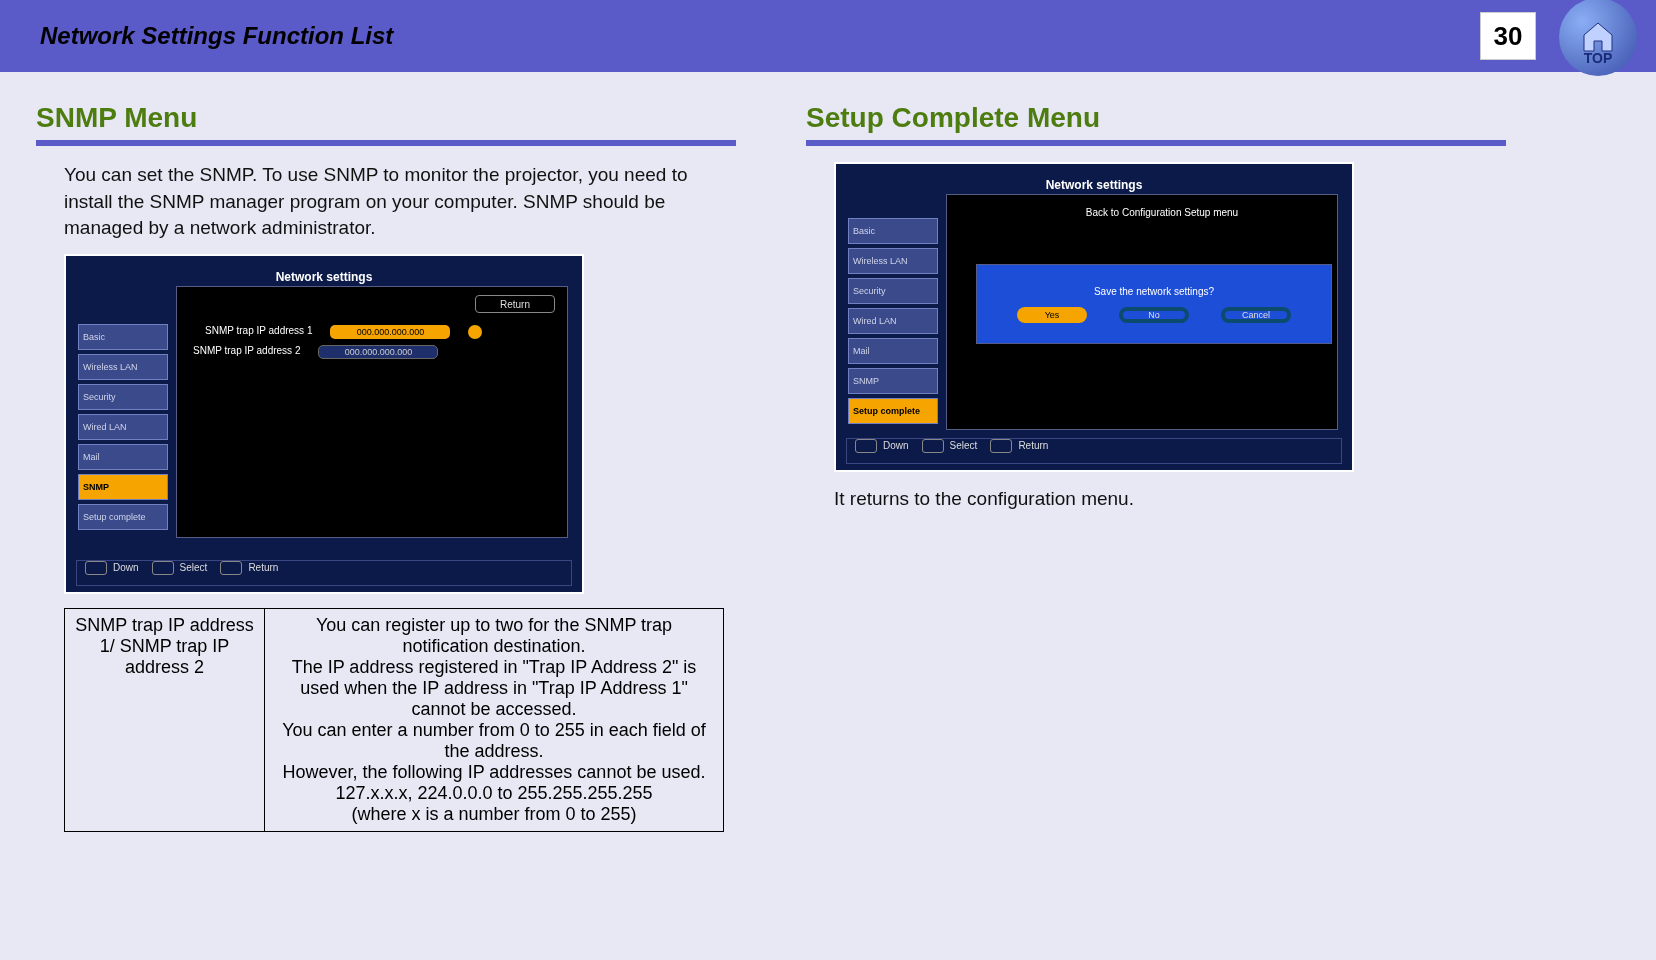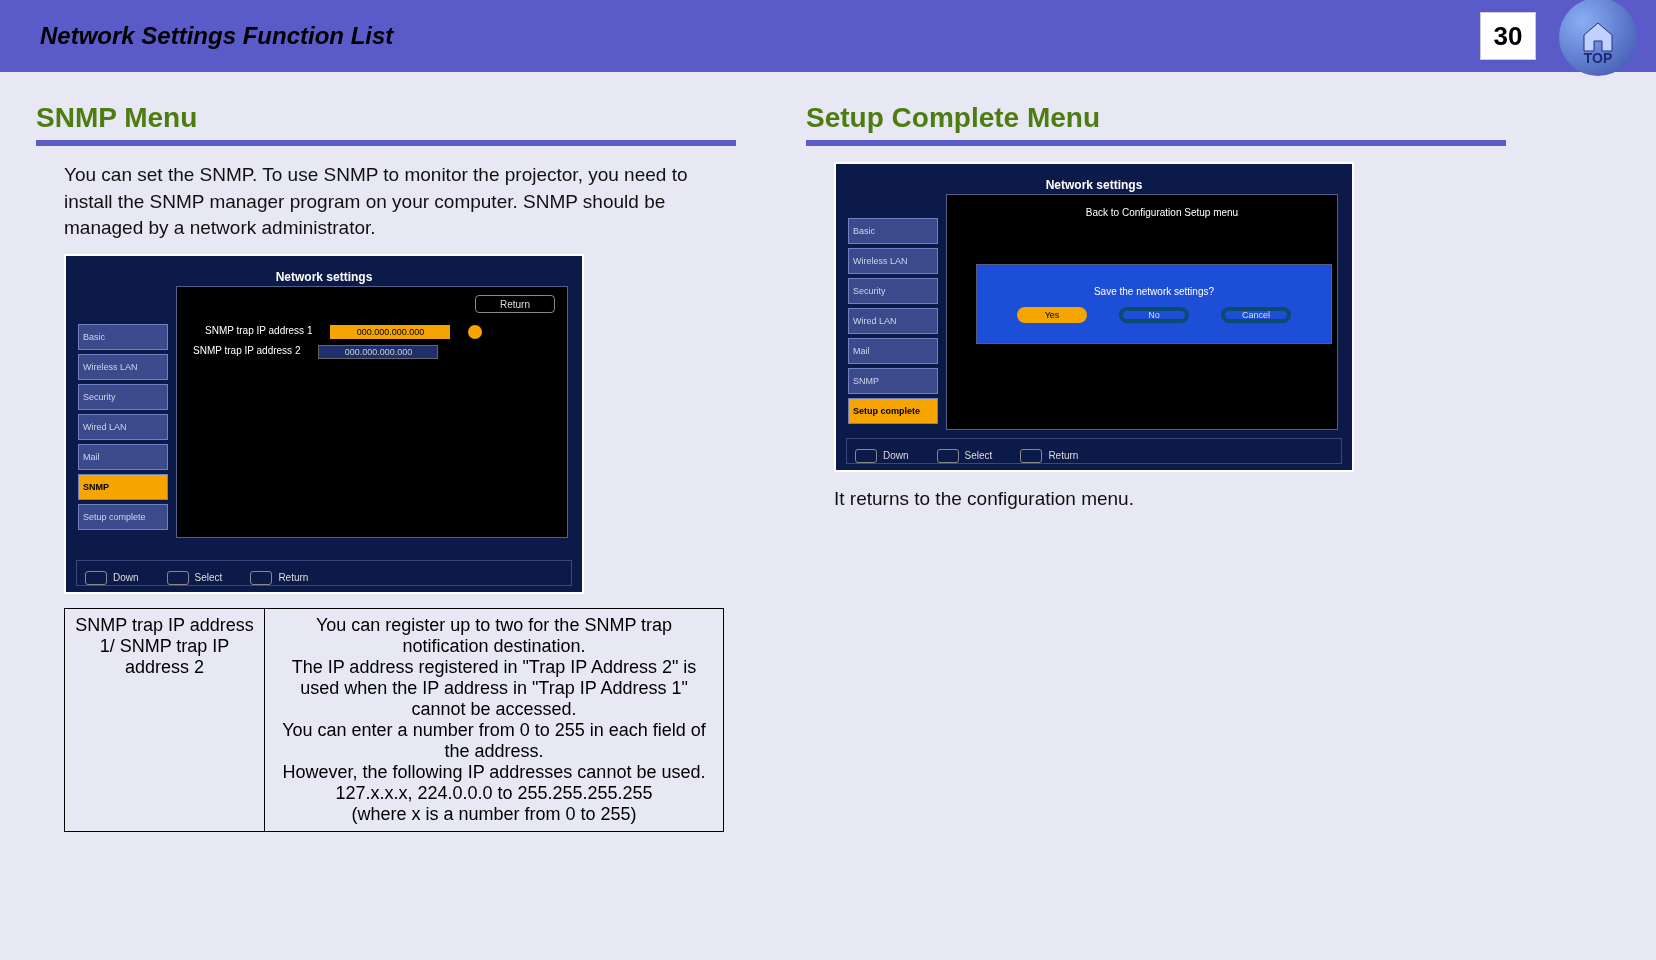--- a/index.html
+++ b/index.html
@@ -23,25 +23,25 @@
   
   .proj-screen { width: 520px; height: 340px; background: #0c1a4a; border: 2px solid #fff; margin: 0 0 14px 28px; position: relative; font-size: 10px; color: #e0e0e0; font-family: sans-serif; }
   .proj-title { position:absolute; top:14px; left:50%; transform:translateX(-50%); color:#fff; font-size:12px; font-weight:bold; }
   .proj-return { position:absolute; top:38px; right:90px; width:80px; height:18px; border:1px solid #888; border-radius:4px; text-align:center; font-size:10px; line-height:18px; color:#ddd; }
   .proj-tabs { position:absolute; left:12px; top:68px; width:90px; display:flex; flex-direction:column; gap:4px; }
   .proj-tab { height:26px; background:#3b4a8a; border:1px solid #7080c0; font-size:9px; padding:2px 4px; color:#cfd4ea; display:flex; align-items:center; }
   .proj-tab.active { background:#f5a400; color:#000; font-weight:bold; }
   .proj-panel { position:absolute; left:110px; top:30px; right:14px; bottom:54px; border:1px solid #555c85; background:#000; }
   .proj-row { position:absolute; display:flex; align-items:flex-start; gap:18px; font-size:10px; }
   .proj-row-label { color:#fff; font-size:10px; }
-  .proj-val { width:120px; height:14px; border-radius:0; display:inline-flex; align-items:center; justify-content:center; font-size:9px; }
+  .proj-val { width:120px; height:14px; border-radius:5px; display:inline-flex; align-items:center; justify-content:center; font-size:9px; }
   .proj-val.active { background:#f5a400; color:#000; }
   .proj-val.idle { background:#1e2f6b; border:1px solid #666; color:#ccc; }
   .proj-arrow { width:14px; height:14px; border-radius:50%; background:#f5a400; }
-  .proj-footer { position:absolute; bottom:6px; left:10px; right:10px; height:26px; border:1px solid #3a4680; display:flex; align-items:flex-end; gap:28px; padding-left:8px; font-size:10px; color:#ddd; }
+  .proj-footer { position:absolute; bottom:6px; left:10px; right:10px; height:26px; border:1px solid #3a4680; display:flex; align-items:flex-start; gap:13px; padding-left:8px; font-size:10px; color:#ddd; }
   .proj-footer span::before { content:""; display:inline-block; width:20px; height:12px; border:1px solid #888; border-radius:3px; margin-right:6px; vertical-align:middle; }
 
   .proj-sub { position:absolute; top:32px; left:50%; transform:translateX(-50%); color:#fff; font-size:10px;padding-left:40px; }
   .proj-dialog { position:absolute; left:140px; right:20px; top:100px; height:80px; border:1px solid #555c85; background:#1d4ed8; display:flex; flex-direction:column; align-items:center; justify-content:center; gap:10px; }
   .proj-dialog-text { font-size:10px; color:#fff; }
   .proj-btn-row { display:flex; gap:32px; }
   .proj-btn { width:70px; height:16px; border-radius:8px; font-size:9px; display:flex; align-items:center; justify-content:center; }
   .proj-btn.yes { background:#f5a400; color:#000; }
   .proj-btn.other { border:4px solid #0c4a6e; color:#ddd; }
 

